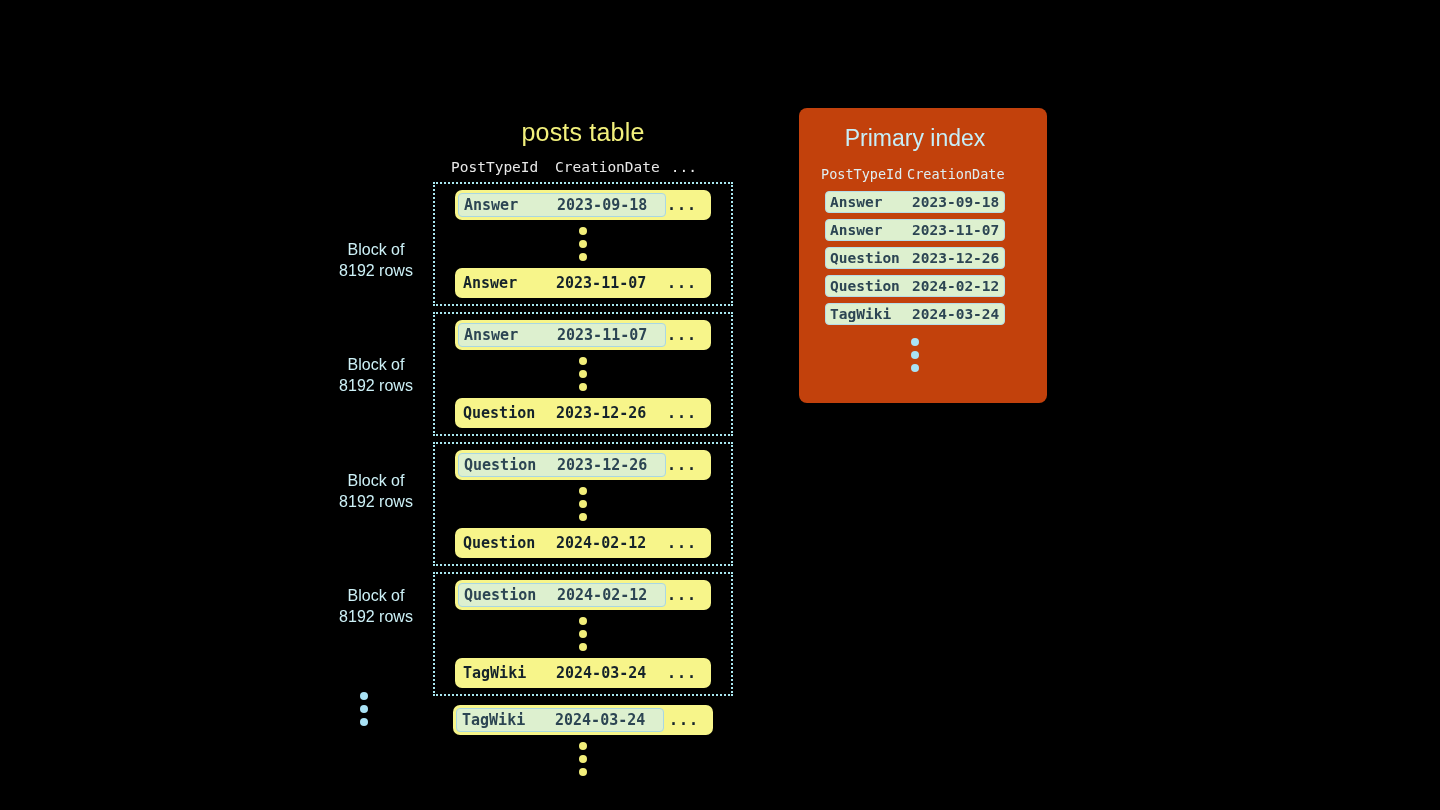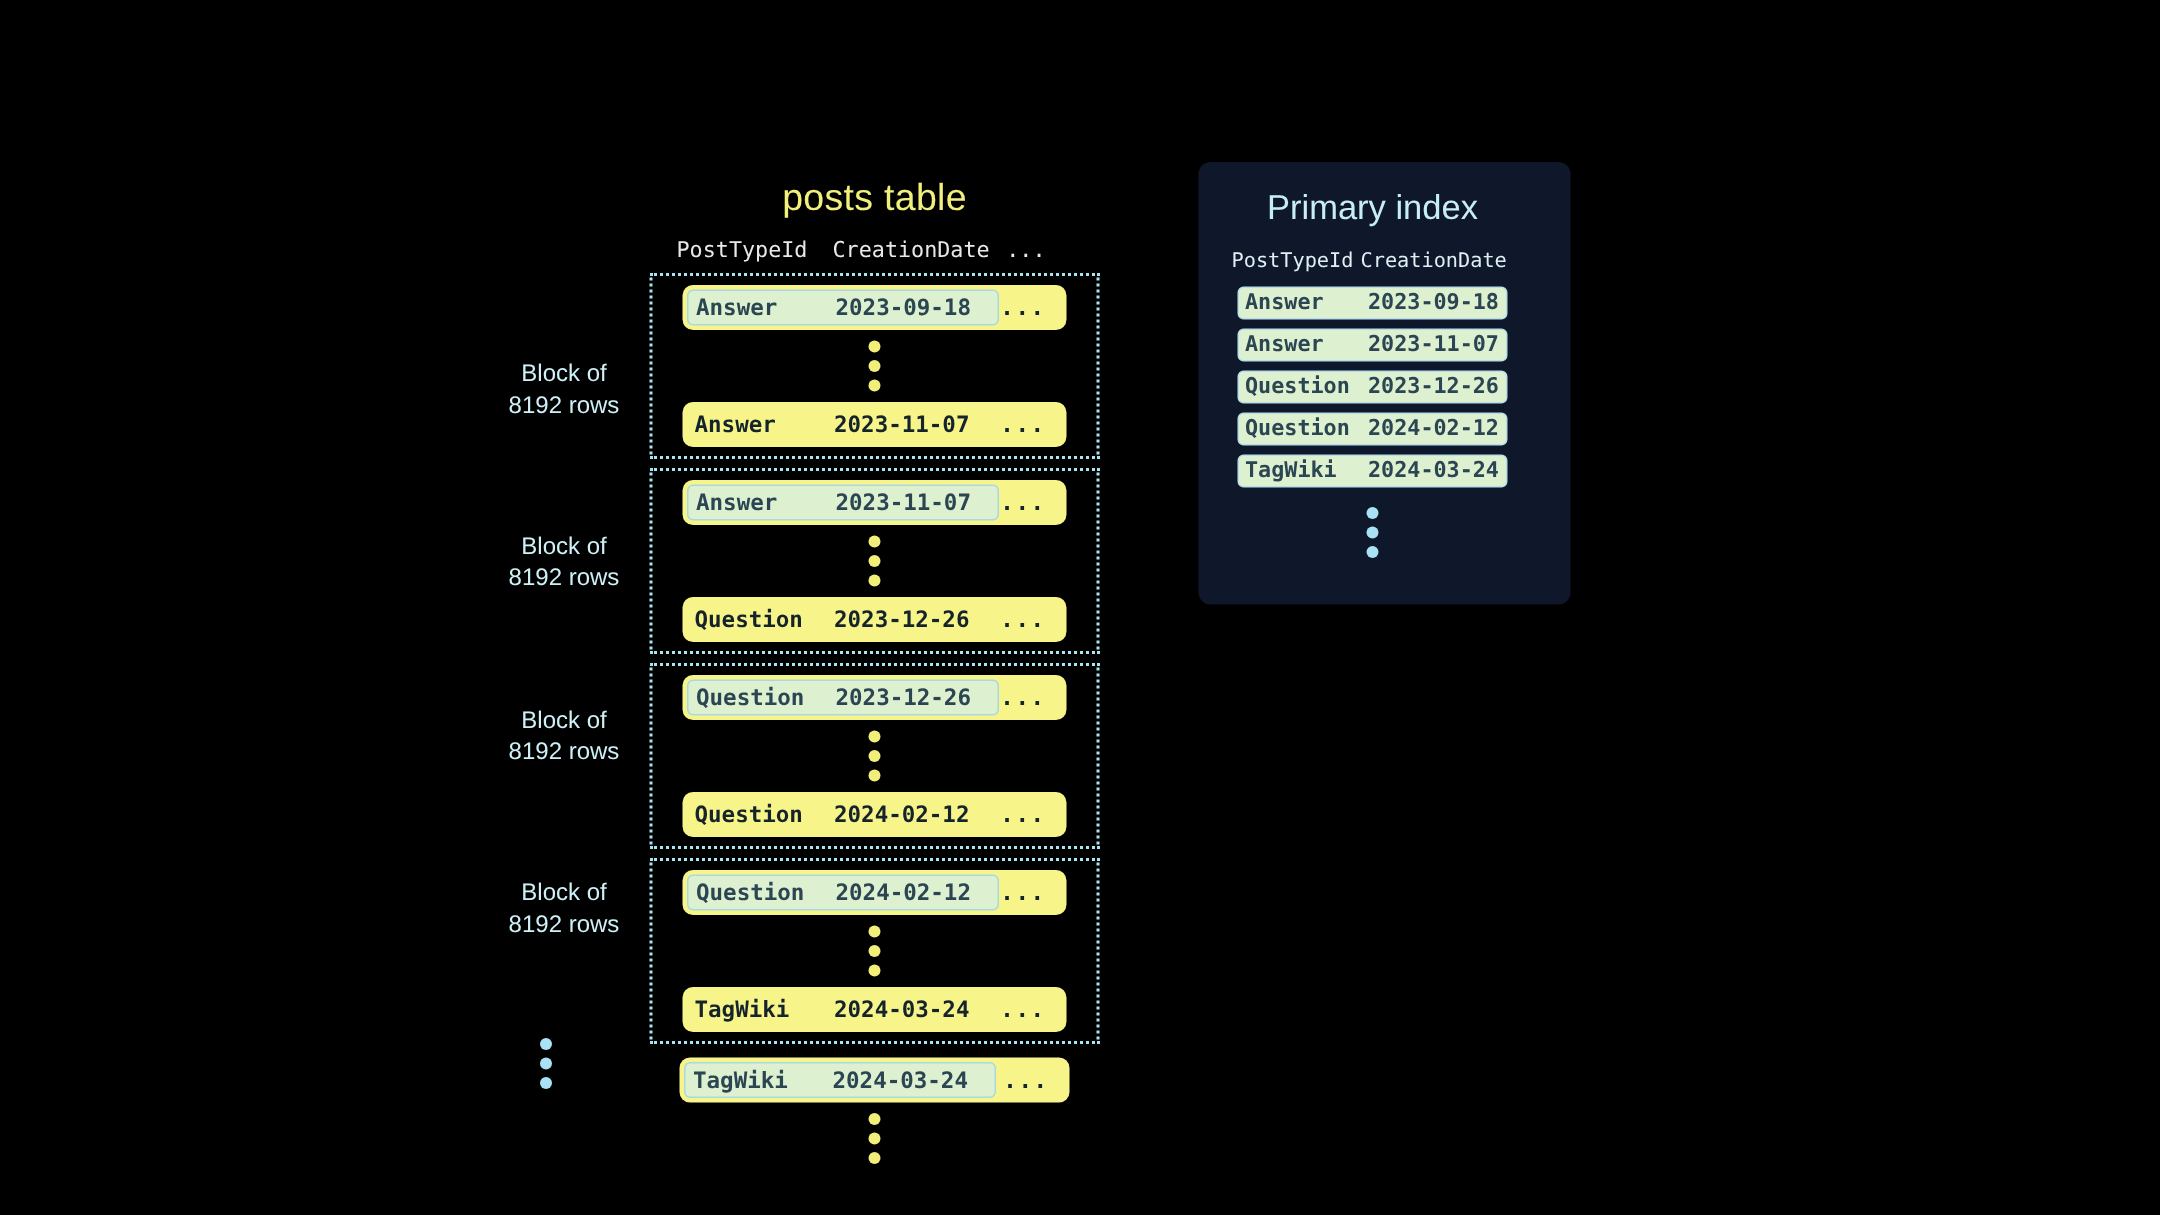--- a/index.html
+++ b/index.html
@@ -117,21 +117,21 @@
     top: 685px;
   }
 
   
   .index-panel {
     position: absolute;
     left: 799px;
     top: 108px;
     width: 248px;
     height: 295px;
-    background: #0f172a;
+    background: #c2410c;
     border-radius: 8px;
     padding: 17px 16px 0 0;
   }
 
   .index-title {
     font-size: 23px;
     color: #c7eef8;
     text-align: center;
     margin-bottom: 14px;
   }

